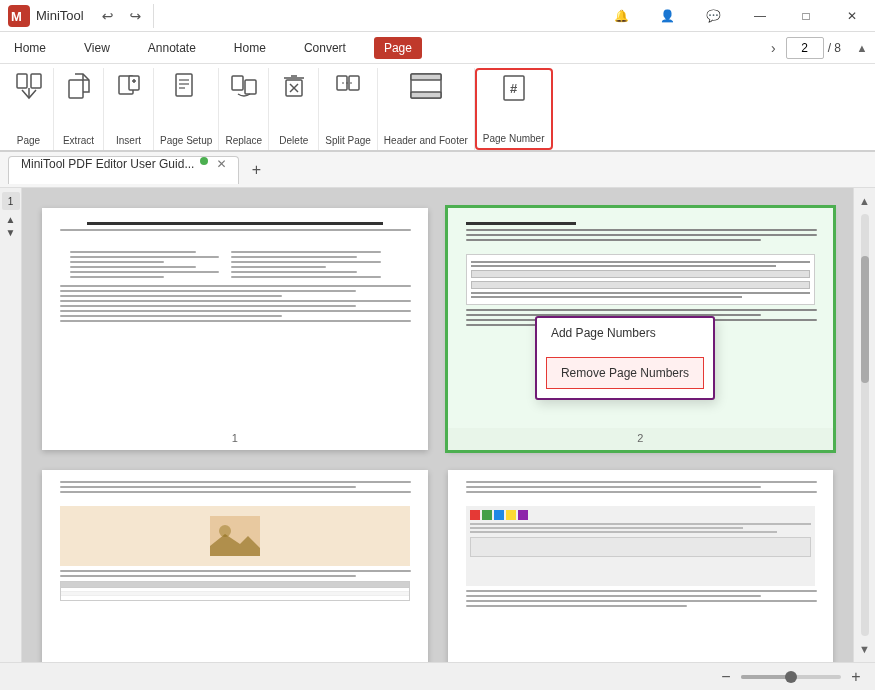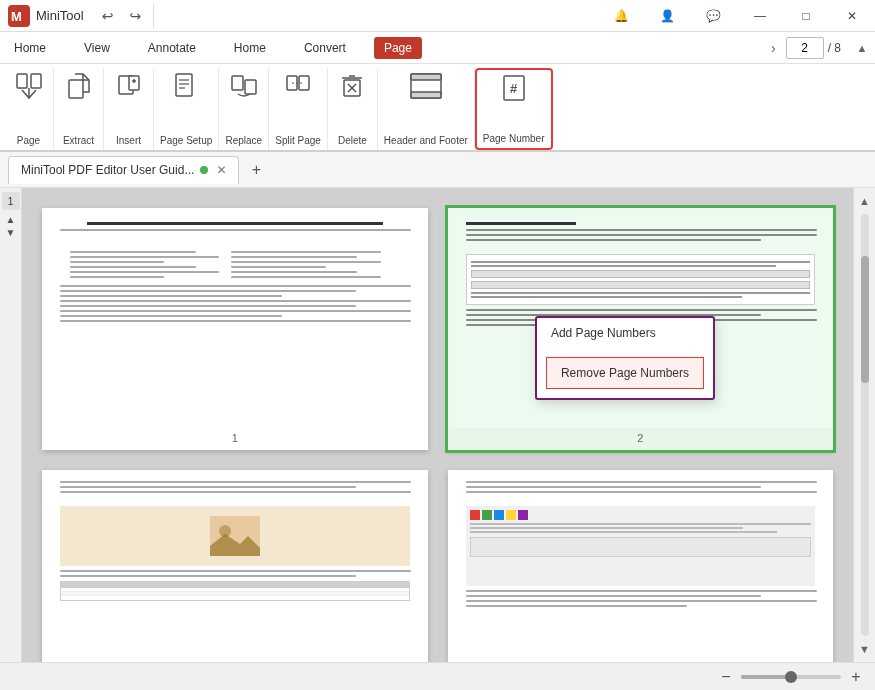--- a/index.html
+++ b/index.html
@@ -82,21 +82,20 @@
       display: flex;
       align-items: center;
       border-bottom: 1px solid #ddd;
       padding: 0 8px;
       gap: 4px;
     }
     .tab {
       height: 28px;
       padding: 0 12px;
       display: flex;
-      align-items: center;
       gap: 6px;
       background: #e0e0e0;
       border-radius: 4px 4px 0 0;
       cursor: pointer;
       font-size: 12px;
       color: #333;
       border: 1px solid #ccc;
       border-bottom: none;
     }
     .tab.active-tab { background: #fff; border-color: #ccc; }
@@ -339,39 +338,39 @@
           <rect x="15" y="8" width="11" height="14" rx="1" fill="none" stroke="#555" stroke-width="1.5"></rect>
           <path d="M8 22 Q14 26 20 22" fill="none" stroke="#555" stroke-width="1.5" marker-end="url(#arr)"></path>
         </svg>
     </div>
     <div class="group-label">Replace</div>
   </div>
 
   <div class="ribbon-group">
     <div class="group-icon">
       <svg width="28" height="28" viewBox="0 0 28 28">
-          <rect x="3" y="4" width="10" height="14" rx="1" fill="none" stroke="#555" stroke-width="1.5"></rect>
-          <rect x="15" y="4" width="10" height="14" rx="1" fill="none" stroke="#555" stroke-width="1.5"></rect>
-          <line x1="8" y1="11" x2="20" y2="11" stroke="#555" stroke-width="1.2" stroke-dasharray="2,2"></line>
-        </svg>
-    </div>
-    <div class="group-label">Split Page</div>
-  </div>
-
-  <div class="ribbon-group">
-    <div class="group-icon">
-      <svg width="28" height="28" viewBox="0 0 28 28">
           <rect x="6" y="8" width="16" height="16" rx="1" fill="none" stroke="#555" stroke-width="1.5"></rect>
           <line x1="10" y1="12" x2="18" y2="20" stroke="#555" stroke-width="1.5"></line>
           <line x1="18" y1="12" x2="10" y2="20" stroke="#555" stroke-width="1.5"></line>
           <line x1="4" y1="6" x2="24" y2="6" stroke="#555" stroke-width="1.5"></line>
           <line x1="11" y1="4" x2="17" y2="4" stroke="#555" stroke-width="1.5"></line>
         </svg>
     </div>
     <div class="group-label">Delete</div>
+  </div>
+
+  <div class="ribbon-group">
+    <div class="group-icon">
+      <svg width="28" height="28" viewBox="0 0 28 28">
+          <rect x="3" y="4" width="10" height="14" rx="1" fill="none" stroke="#555" stroke-width="1.5"></rect>
+          <rect x="15" y="4" width="10" height="14" rx="1" fill="none" stroke="#555" stroke-width="1.5"></rect>
+          <line x1="8" y1="11" x2="20" y2="11" stroke="#555" stroke-width="1.2" stroke-dasharray="2,2"></line>
+        </svg>
+    </div>
+    <div class="group-label">Split Page</div>
   </div>
 
   <div class="ribbon-group" style="min-width:70px">
     <div class="group-icon">
       <svg width="34" height="28" viewBox="0 0 34 28">
           <rect x="2" y="2" width="30" height="24" rx="1" fill="none" stroke="#555" stroke-width="1.5"></rect>
           <rect x="2" y="2" width="30" height="6" rx="1" fill="#d0d0d0" stroke="#555" stroke-width="1.5"></rect>
           <rect x="2" y="20" width="30" height="6" rx="1" fill="#d0d0d0" stroke="#555" stroke-width="1.5"></rect>
         </svg>
     </div>

